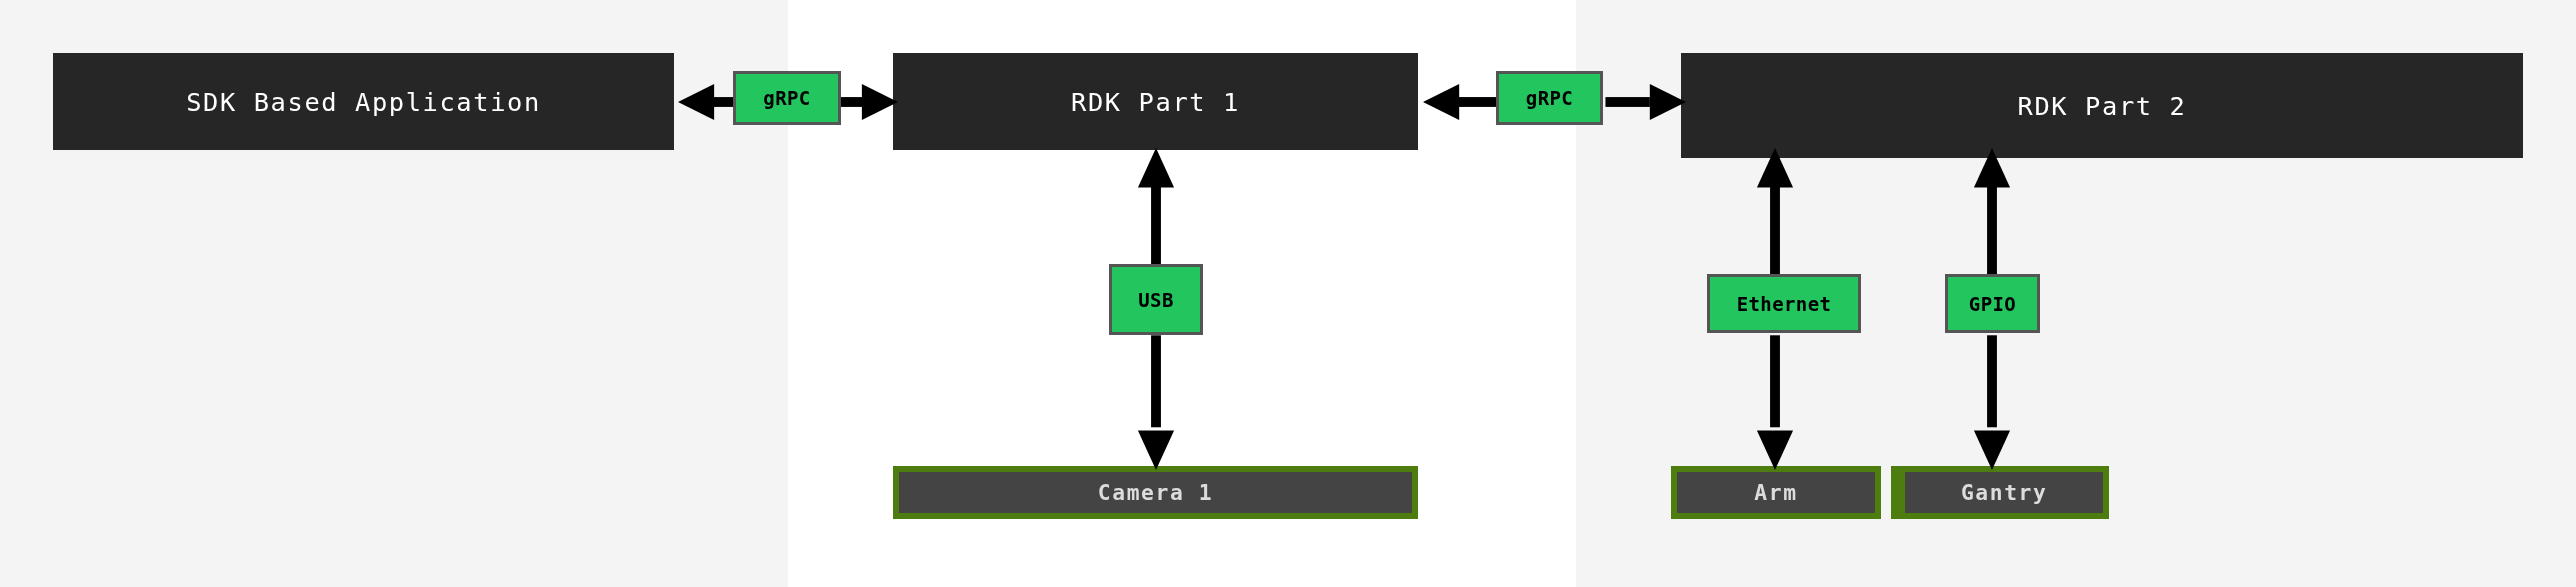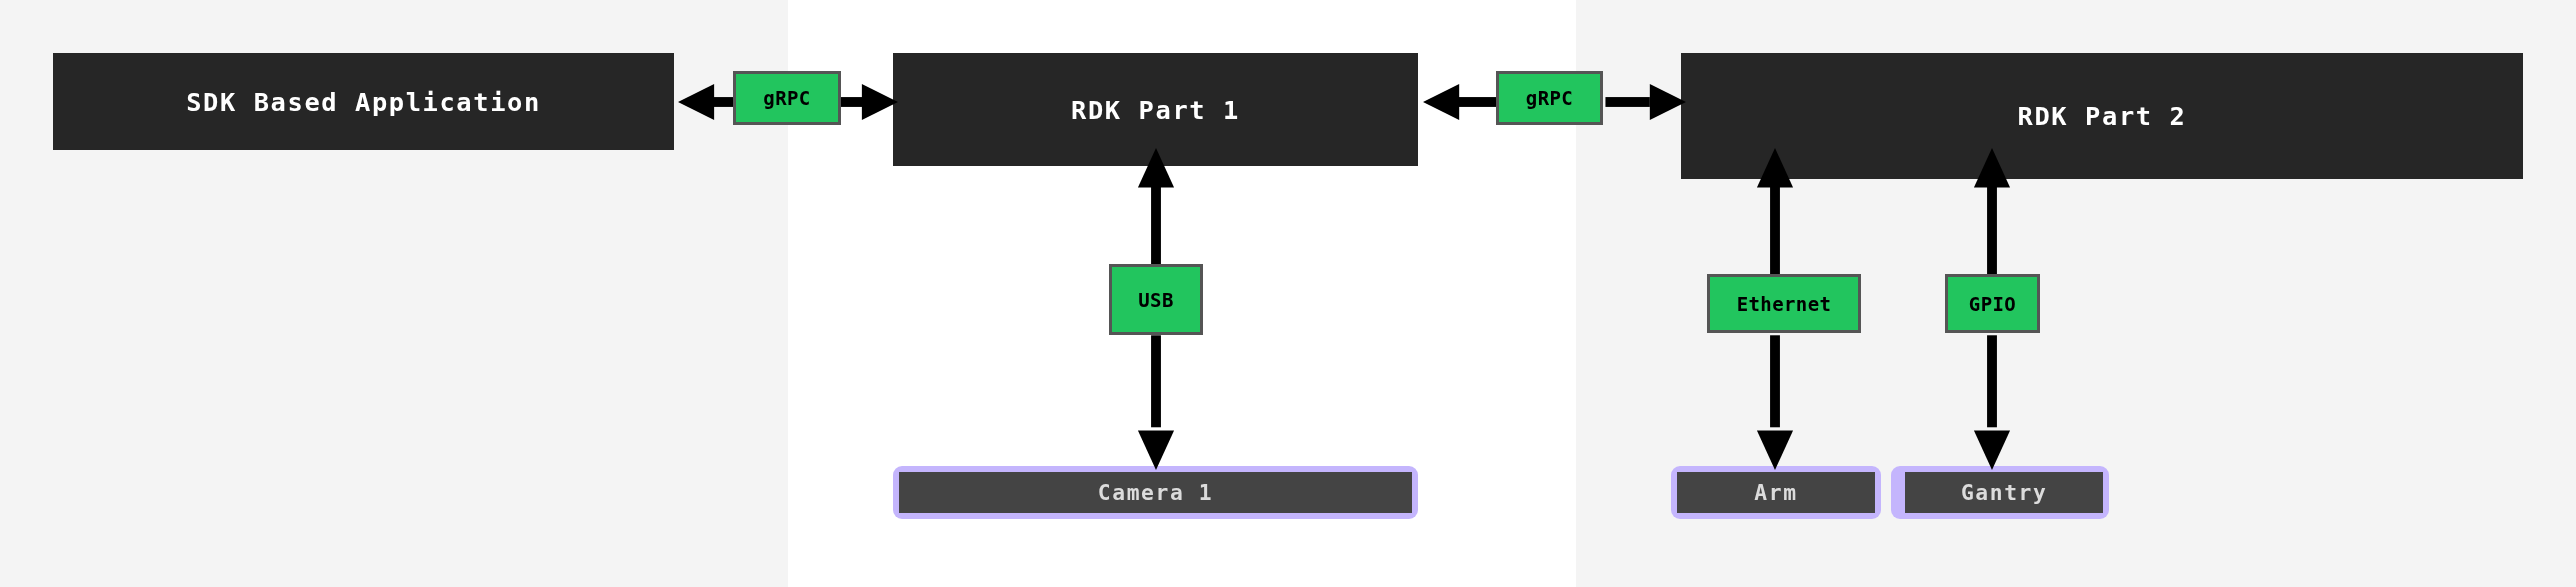--- a/index.html
+++ b/index.html
@@ -27,32 +27,31 @@
 
   
   .node {
     position: absolute;
     background: #262626;
     color: #ffffff;
     display: flex;
     align-items: center;
     justify-content: center;
     font-size: 25.4px;
-    font-weight: 700;
+    font-weight: 400;
     letter-spacing: 1.6px;
     box-sizing: border-box;
   }
 
   
   .device {
     position: absolute;
-    background: #c4b5fd;
+    background: #4d7c0f;
     padding: 5.7px;
     box-sizing: border-box;
-    border-radius: 9px;
   }
   .device-inner {
     width: 100%;
     height: 100%;
     background: #444444;
     color: #dcdcdc;
     display: flex;
     align-items: center;
     justify-content: center;
     font-size: 21.3px;
@@ -90,25 +89,25 @@
 <div id="canvas">
 
   <div class="band band-left"></div>
   <div class="band band-mid"></div>
   <div class="band band-right"></div>
 
   <div class="node" style="left:53px; top:53px; width:621px; height:97px;">
     <span>SDK Based Application</span>
   </div>
 
-  <div class="node" style="left:893px; top:53px; width:525px; height:113px;">
+  <div class="node" style="left:893px; top:53px; width:525px; height:97px;">
     <span>RDK Part 1</span>
   </div>
 
-  <div class="node" style="left:1681px; top:53px; width:842px; height:126px;">
+  <div class="node" style="left:1681px; top:53px; width:842px; height:105px;">
     <span>RDK Part 2</span>
   </div>
 
   <div class="conn" style="left:678px; top:83px; width:220px; height:38px;">
     <svg width="220" height="38" viewBox="0 0 268 46">
 
       <polygon points="0,23 44,1 44,45" fill="#000000"></polygon>
       <rect x="40" y="17" width="38" height="12" fill="#000000"></rect>
 
       <rect x="190" y="17" width="38" height="12" fill="#000000"></rect>

